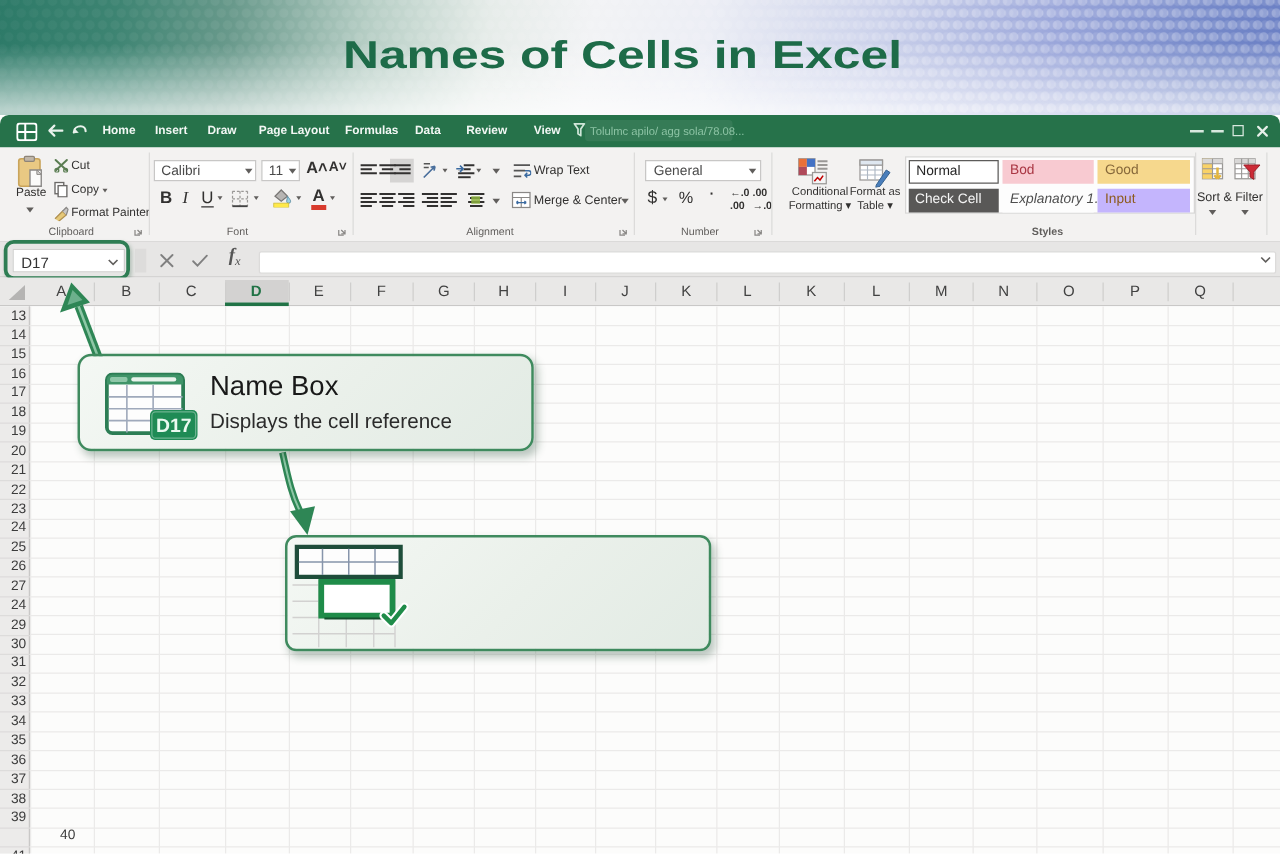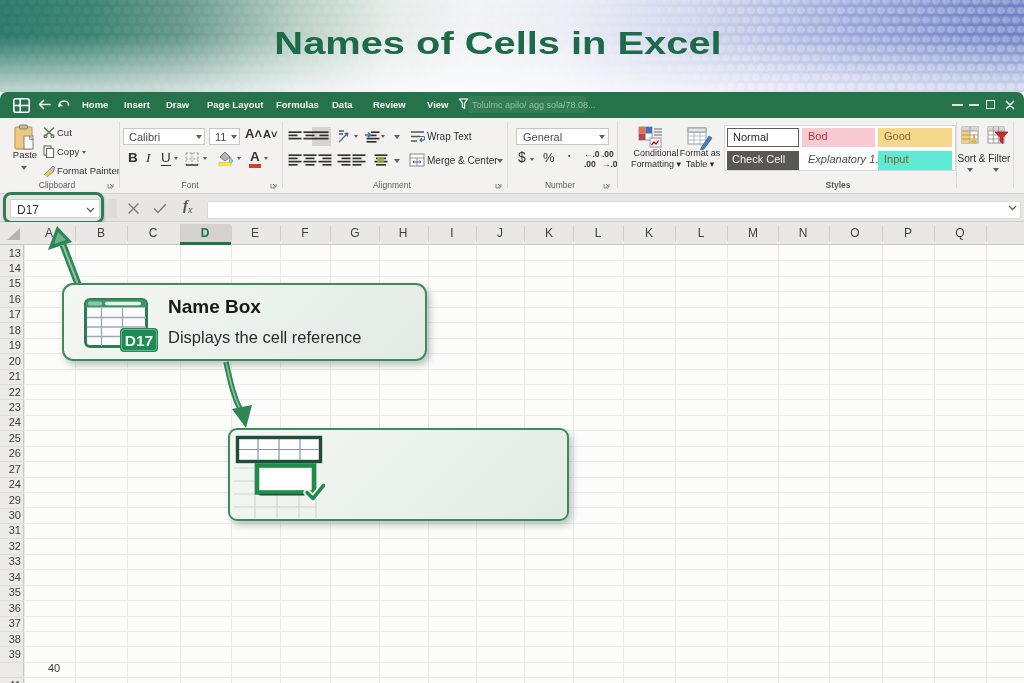--- a/index.html
+++ b/index.html
@@ -87,21 +87,21 @@
   }
   .rnum { position:absolute; left:0; width:21px; text-align:right; font-size:11px; color:#3c3c3c; }
   .rsep { position:absolute; left:0; width:24px; height:1px; background:#dddcdb; }
 
   
   .callout {
     position:absolute; border:2.5px solid #3f8a5e; border-radius:11px;
     background:linear-gradient(135deg, #f4f8f4 0%, #eaf0ea 55%, #e2ebe4 100%);
     box-shadow:3px 4px 7px rgba(30,70,45,0.30);
   }
-  .ctitle { position:absolute; font-weight:bold; color:#191919; font-size:19px; }
+  .ctitle { position:absolute; font-weight:normal; color:#191919; font-size:22px; }
   .ctext { position:absolute; color:#2b2b2b; font-size:16.5px; line-height:24px; }
 </style>
 </head>
 <body>
 <div id="stage">
 
   <div id="header"></div>
   <div id="dots"></div>
   <div id="dots2"></div>
   <div id="title">Names of Cells in Excel</div>
@@ -342,21 +342,21 @@
       </div>
     <div class="abs" style="left:878px;top:9.5px;width:74px;height:19px;background:#f6d88d;">
         <span style="position:absolute;left:6px;top:2.5px;font-size:11px;color:#86683a;">Good</span>
       </div>
     <div class="abs" style="left:727px;top:32.5px;width:72px;height:19px;background:#595857;">
         <span style="position:absolute;left:5px;top:2.5px;font-size:11px;color:#f5f5f5;">Check Cell</span>
       </div>
     <div class="abs" style="left:802px;top:32.5px;width:73px;height:19px;background:#fdfdfd;">
         <span style="position:absolute;left:6px;top:2.5px;font-size:11px;font-style:italic;color:#4e4e4e;white-space:nowrap;">Explanatory 1…</span>
       </div>
-    <div class="abs" style="left:878px;top:32.5px;width:74px;height:19px;background:#5eead4;">
+    <div class="abs" style="left:878px;top:32.5px;width:74px;height:19px;background:#c4b5fd;">
         <span style="position:absolute;left:6px;top:2.5px;font-size:11px;color:#8d5a1d;">Input</span>
       </div>
     <div class="glabel" style="left:808px;width:60px;font-weight:bold;">Styles</div>
     <div class="gsep" style="left:956px;"></div>
     <svg class="abs" style="left:961px;top:8px;" width="22" height="21" viewBox="0 0 22 21">
   <rect x="1" y="1" width="16" height="16" fill="#fff" stroke="#9a9896" stroke-width="1"></rect>
   <rect x="1" y="1" width="8" height="16" fill="#f9d267"></rect>
   <rect x="1" y="1" width="16" height="4" fill="#d8d7d6"></rect>
   <path d="M1 5 h16 M1 9 h16 M1 13 h16 M9 1 v16" stroke="#9a9896" stroke-width="0.9"></path>
   <path d="M13 8 v9 M13 17 l-2.6 -2.8 M13 17 l2.6 -2.8" stroke="#e2b53e" stroke-width="2" fill="none"></path>

